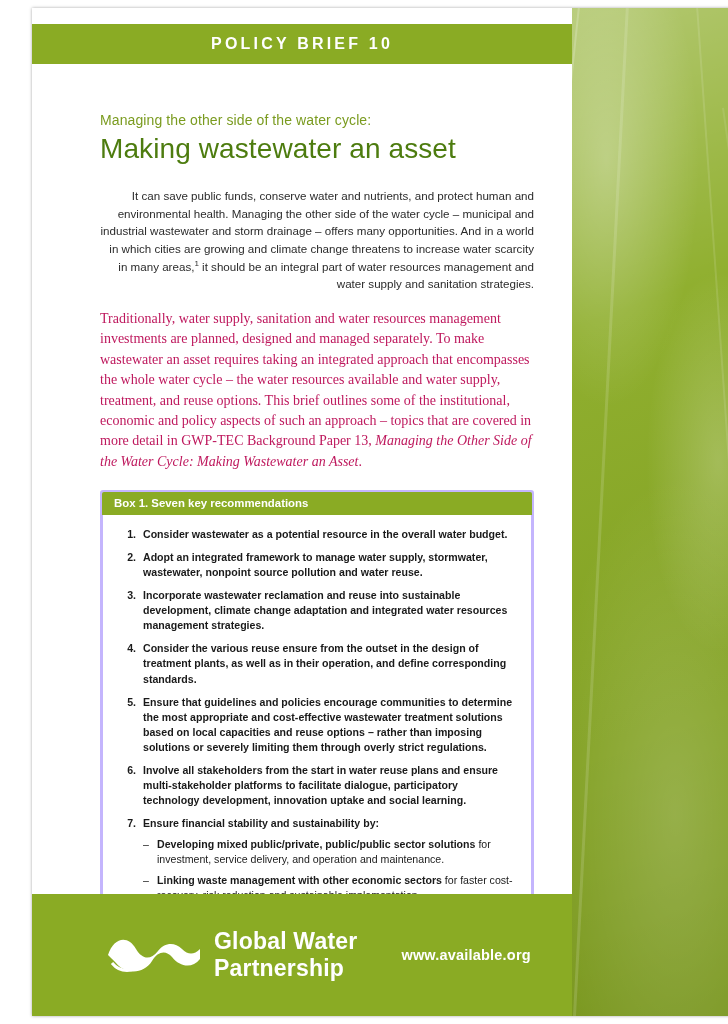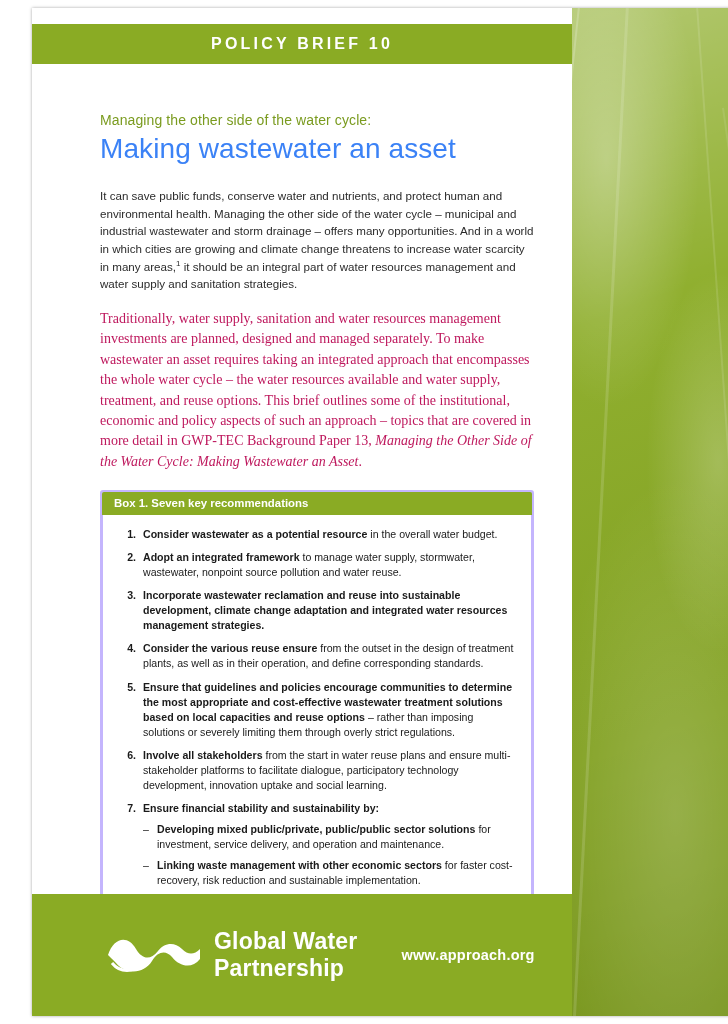--- a/index.html
+++ b/index.html
@@ -92,34 +92,34 @@
 
   .title-sub {
     color: #7a9b1f;
     font-size: 14px;
     font-weight: normal;
     letter-spacing: 0.1px;
     margin: 0 0 2px 0;
     line-height: 1.25;
   }
   .title-main {
-    color: #3b82f6;
+    color: #4d7c0f;
     font-size: 28px;
     font-weight: normal;
     margin: 0 0 22px 0;
     line-height: 1.2;
     letter-spacing: 0.1px;
   }
 
   .lead {
     font-size: 11.6px;
     line-height: 1.52;
     color: #2b2b2b;
     margin: 0 0 16px 0;
-    text-align: left;
+    text-align: right;
   }
   .lead sup { font-size: 8px; vertical-align: super; }
 
   .serif-para {
     font-family: "Liberation Serif", serif;
     font-size: 14px;
     line-height: 1.46;
     color: #be185d;
     margin: 0 0 18px 0;
   }
@@ -151,21 +151,21 @@
   }
   ol.rec-list > li {
     font-size: 10.6px;
     line-height: 1.42;
     color: #1a1a1a;
     margin-bottom: 8px;
     padding-left: 4px;
     font-weight: bold;
   }
   ol.rec-list > li:last-child { margin-bottom: 0; }
-  ol.rec-list > li .normal { font-weight: normal; }
+  ol.rec-list > li .normal { font-weight: bold; }
   ul.sub-list {
     list-style: none;
     margin: 6px 0 0 0;
     padding: 0;
   }
   ul.sub-list li {
     font-size: 10.6px;
     line-height: 1.42;
     color: #1a1a1a;
     margin-bottom: 6px;
@@ -284,17 +284,17 @@
       <div class="logo-mark">
         <svg width="104" height="52" viewBox="0 0 104 52" xmlns="http://www.w3.org/2000/svg">
           <path d="M6 26 C12 8, 26 6, 34 20 C40 30, 48 32, 56 22 C62 14, 72 12, 80 20 C86 26, 92 26, 98 20 L98 30 C90 40, 78 38, 70 28 C64 21, 56 22, 50 32 C42 45, 24 46, 14 34 C10 30, 8 28, 6 26 Z" fill="#ffffff"></path>
           <path d="M10 34 C18 44, 32 44, 40 34" fill="none" stroke="#ffffff" stroke-width="3"></path>
         </svg>
       </div>
       <div class="logo-text">
         <div>Global Water</div>
         <div>Partnership</div>
       </div>
-      <div class="footer-url">www.approach.org</div>
+      <div class="footer-url">www.available.org</div>
     </div>
 
   </div>
 </div>
 
 </body></html>

